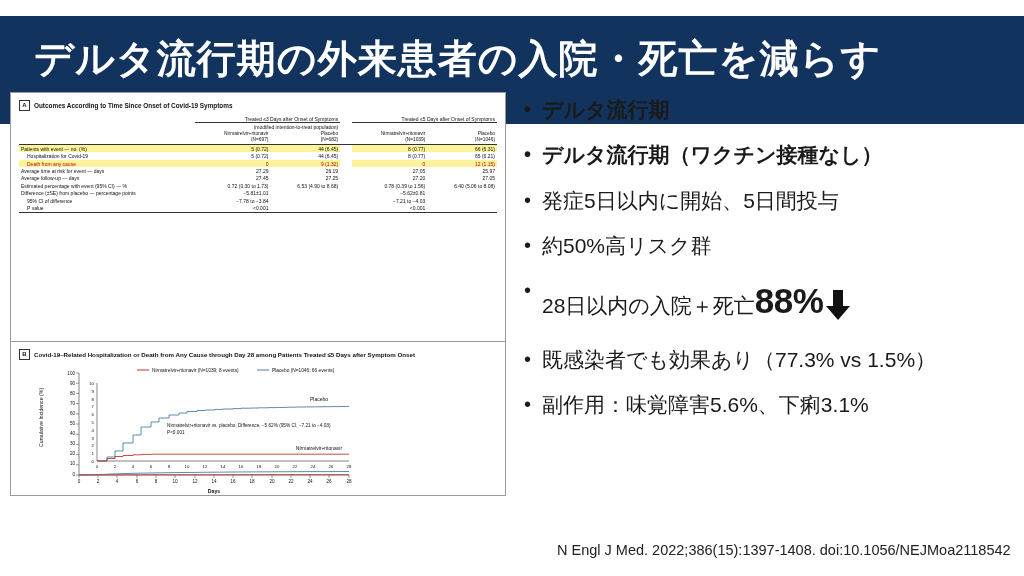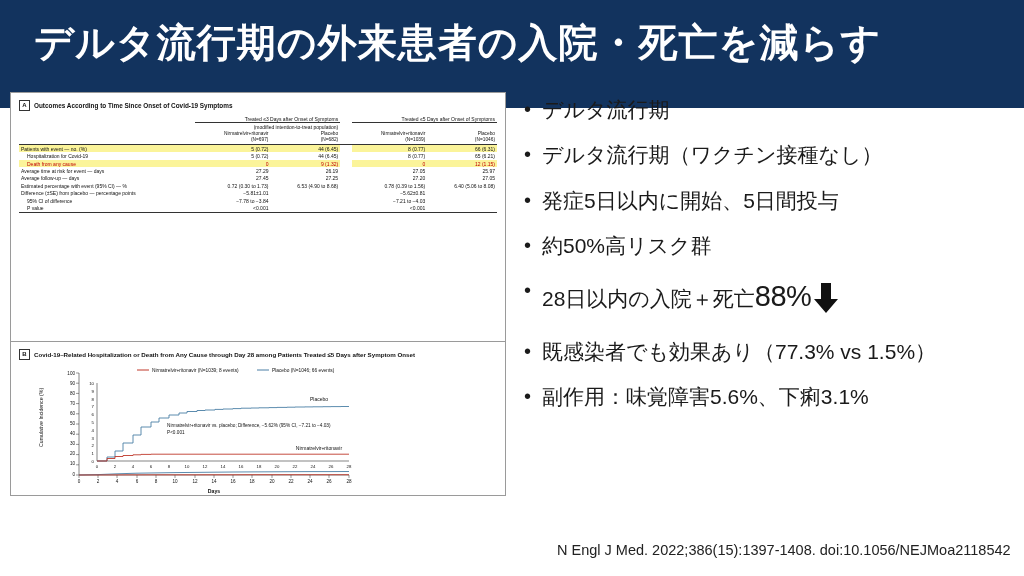--- a/index.html
+++ b/index.html
@@ -15,21 +15,21 @@
   }
   .slide {
     position: relative;
     width: 1024px;
     height: 576px;
     background: #ffffff;
   }
   
   .title-bar {
     position: absolute;
-    left: 0; top: 0;
+    left: 0; top: 16px;
     width: 1024px;
     height: 108px;
     background: #12335e;
   }
   .title-text {
     position: absolute;
     left: 34px;
     top: 16px;
     font-size: 39px;
     font-weight: bold;
@@ -145,25 +145,25 @@
   }
   .bullet::before {
     content: "•";
     position: absolute;
     left: 4px;
     top: 0;
     font-size: 20px;
     color: #1a1a1a;
   }
   .bullet.bold {
-    font-weight: normal;
+    font-weight: bold;
   }
   .big-pct {
-    font-size: 29px;
-    font-weight: normal;
+    font-size: 35px;
+    font-weight: bold;
     letter-spacing: -0.5px;
   }
   .down-arrow {
     display: inline-block;
     position: relative;
     width: 26px;
     height: 30px;
     vertical-align: -7px;
     margin-left: 2px;
   }

